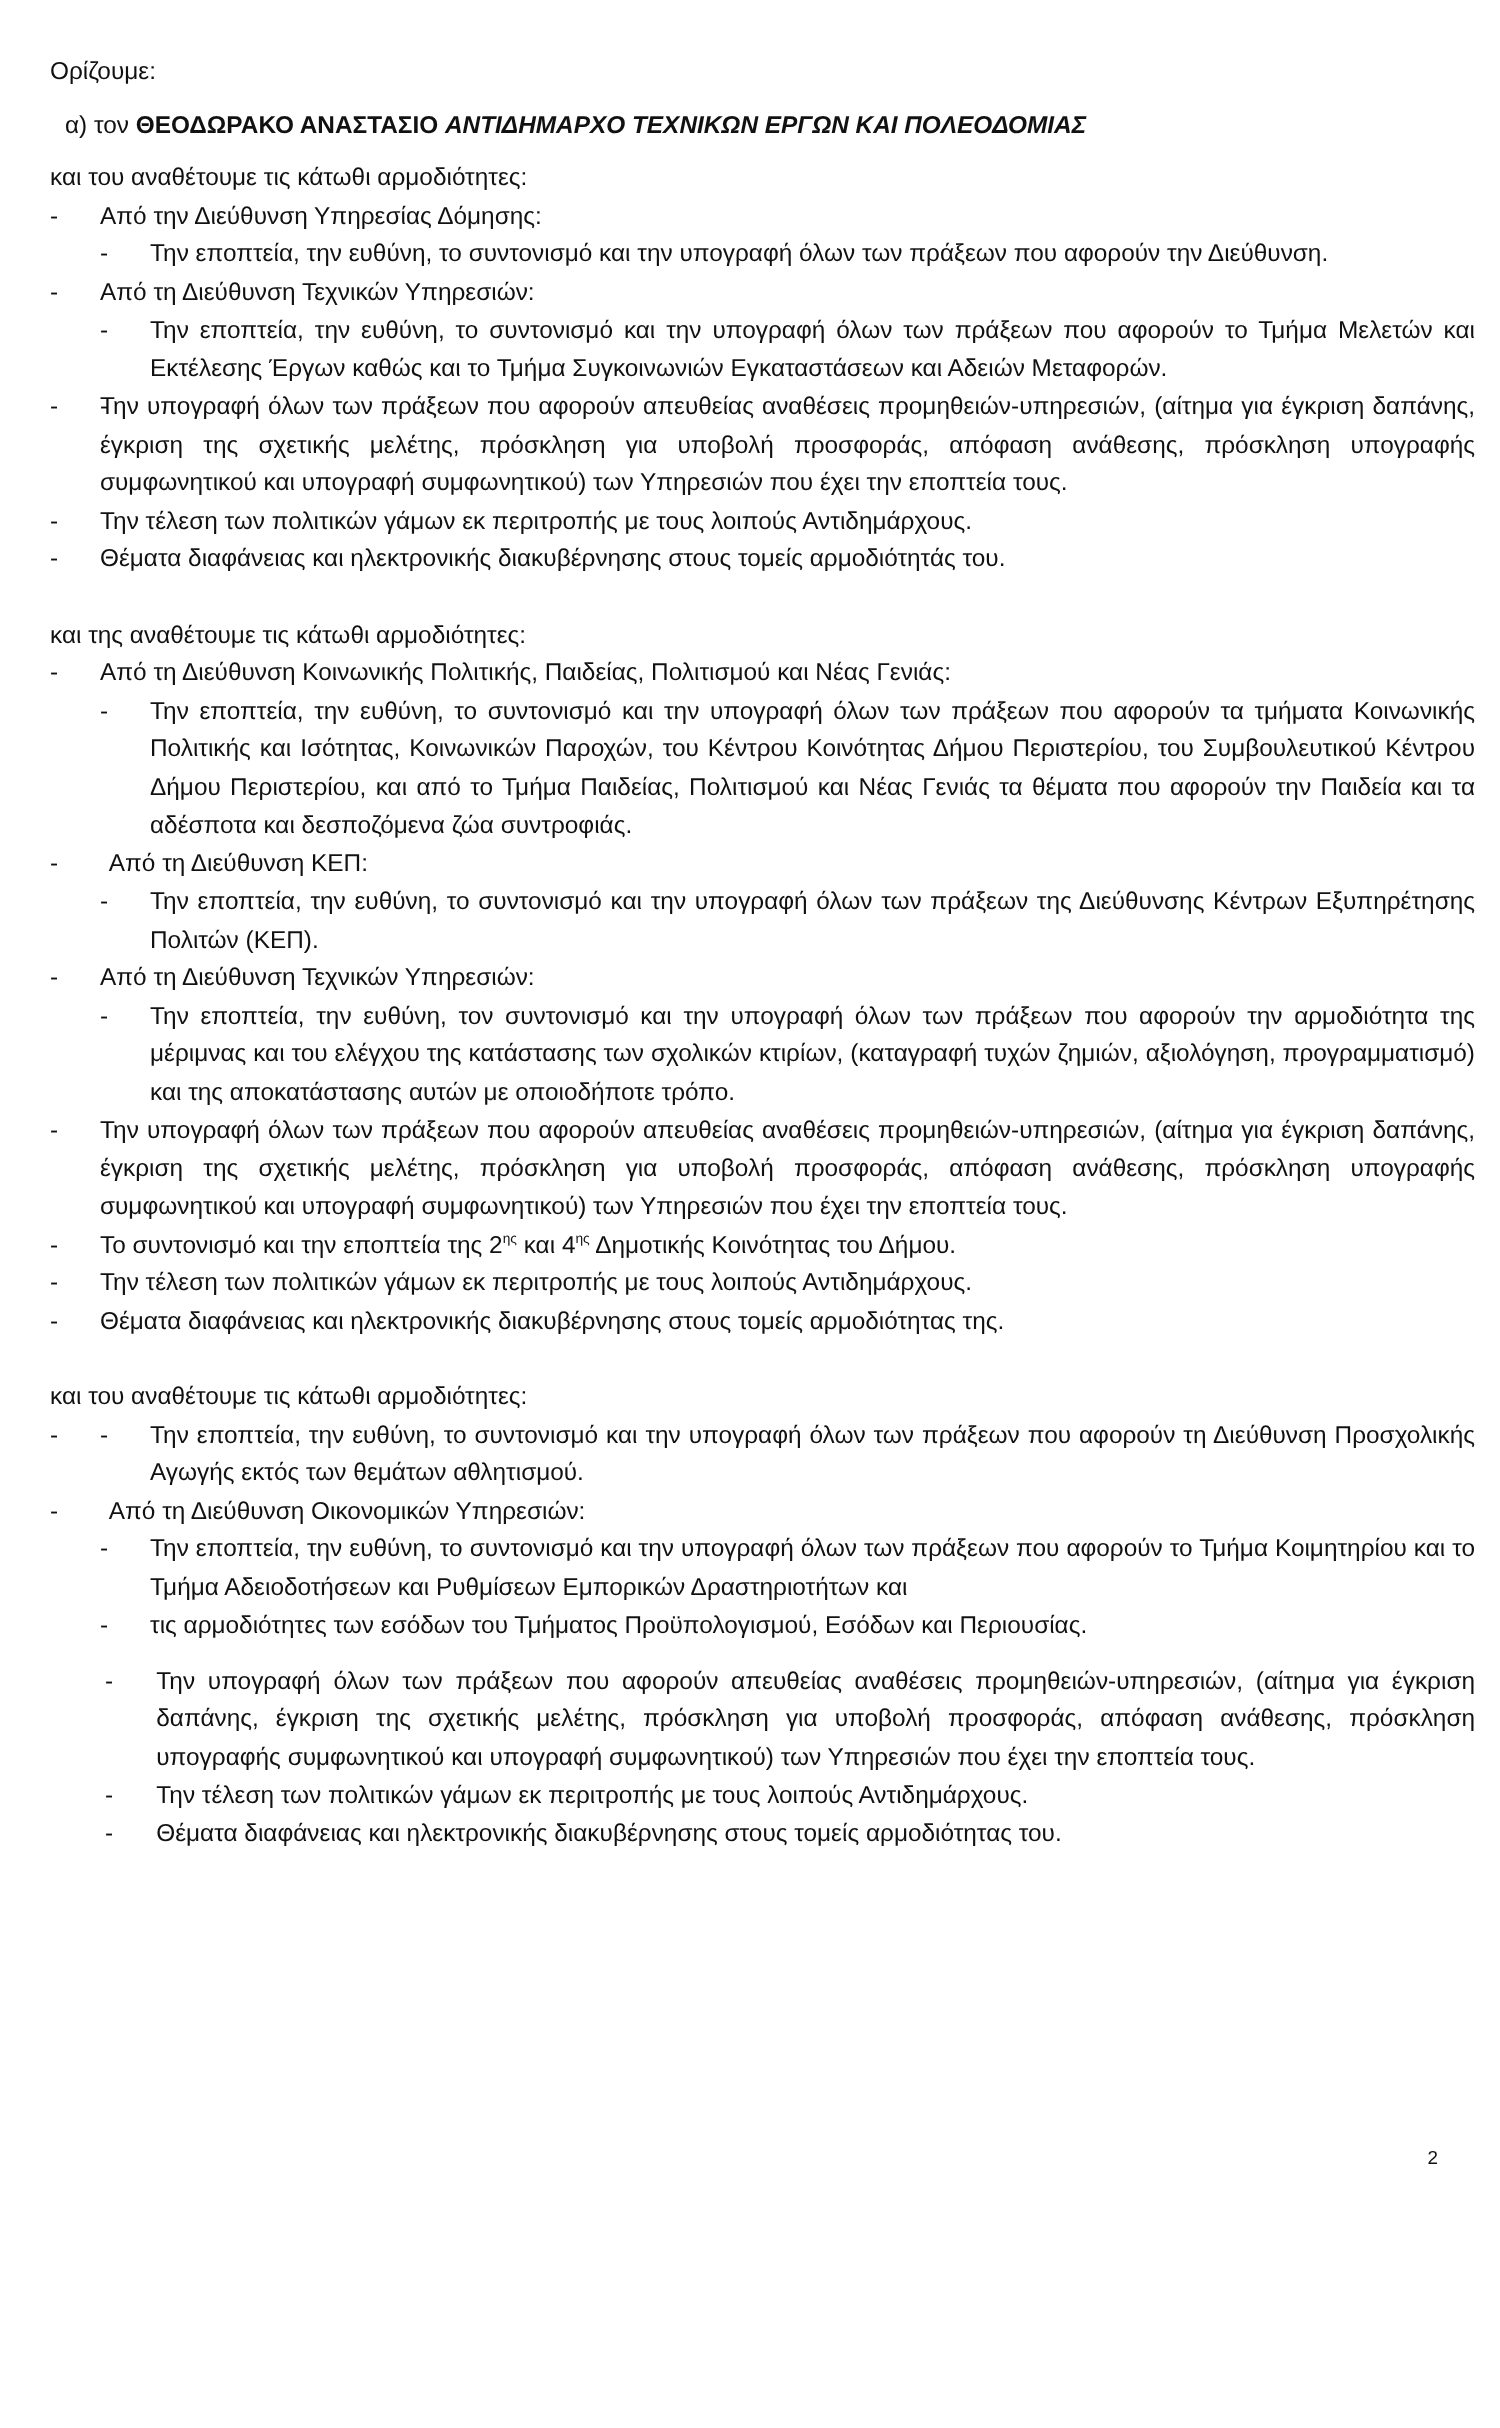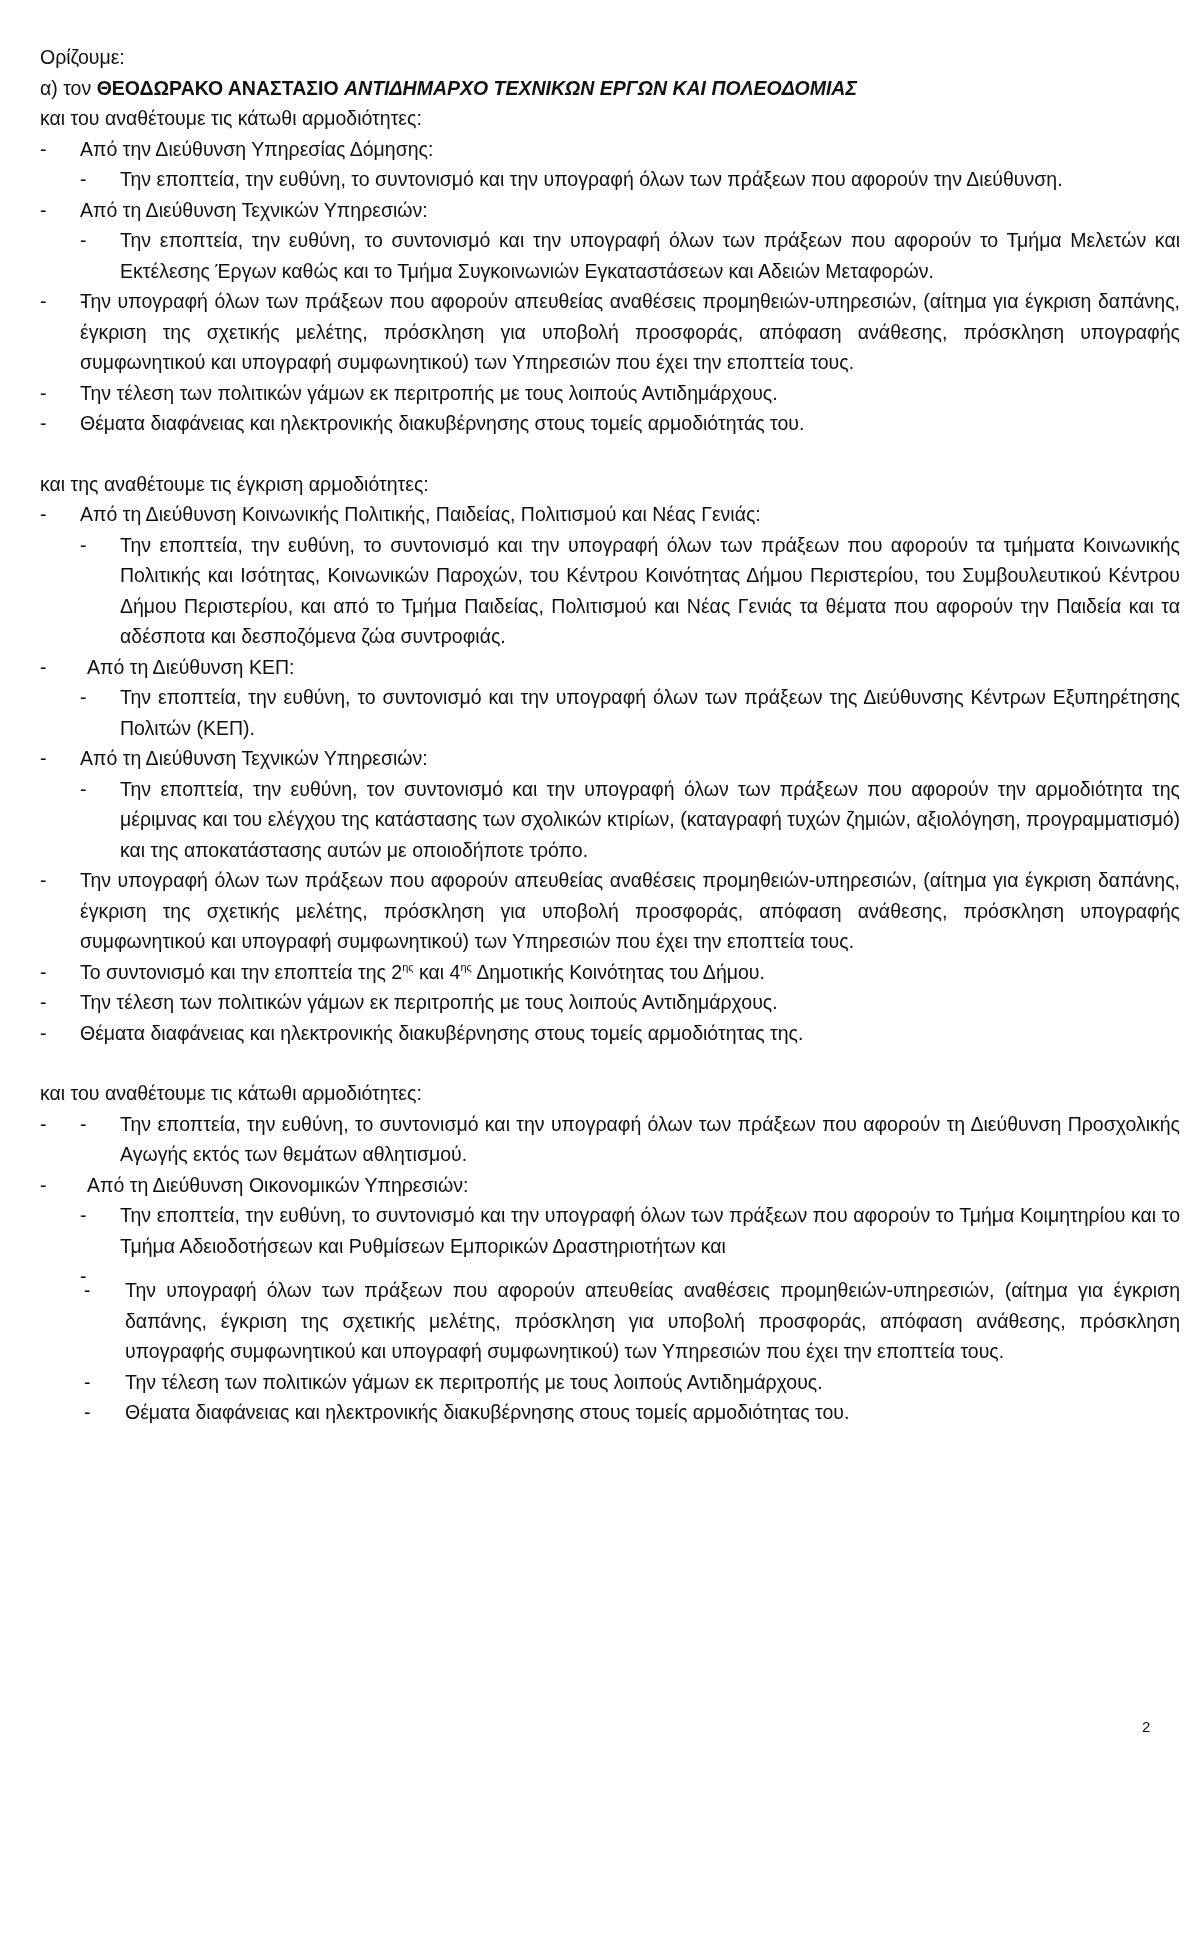--- a/index.html
+++ b/index.html
@@ -5,21 +5,21 @@
   html, body { margin: 0; padding: 0; background: #ffffff; }
   body {
     width: 1200px; height: 1942px; overflow: hidden;
     font-family: "Liberation Sans", sans-serif;
     color: #111111;
     font-size: 19.5px;
     line-height: 30.5px;
   }
   .page { position: relative; padding: 42px 20px 0 40px; box-sizing: border-box; width: 1200px; }
   .p { margin: 0; }
-  .heading { margin: 0; }
+  .heading { margin: 12px; }
   .heading b { font-weight: bold; }
   .heading .role { font-weight: bold; font-style: italic; }
   .gap { height: 30px; }
   .item { position: relative; margin: 0; text-align: justify; }
   .lvl1 { padding-left: 40px; }
   .lvl2 { padding-left: 80px; }
   .lvl1b { padding-left: 47px; }
   .lvl2c { padding-left: 85px; }
   .dash { position: absolute; top: 0; }
   .lvl1 .dash { left: 0; }
@@ -46,21 +46,21 @@
     <p class="item lvl2"><span class="dash">-</span><span>Την εποπτεία, την ευθύνη, το συντονισμό και την υπογραφή όλων των πράξεων που αφορούν το Τμήμα Μελετών και Εκτέλεσης Έργων καθώς και το Τμήμα Συγκοινωνιών Εγκαταστάσεων και Αδειών Μεταφορών.</span></p>
     <p class="item lvl2"><span class="dash">-</span></p>
     <p class="item lvl1"><span class="dash">-</span><span>Την υπογραφή όλων των πράξεων  που αφορούν απευθείας  αναθέσεις προμηθειών-υπηρεσιών, (αίτημα για έγκριση δαπάνης, έγκριση της σχετικής μελέτης, πρόσκληση για υποβολή προσφοράς, απόφαση ανάθεσης, πρόσκληση υπογραφής συμφωνητικού και  υπογραφή συμφωνητικού)  των Υπηρεσιών που έχει την εποπτεία τους.</span></p>
     <p class="item lvl1"><span class="dash">-</span><span>Την τέλεση των πολιτικών γάμων εκ περιτροπής με τους λοιπούς Αντιδημάρχους.</span></p>
     <p class="item lvl1"><span class="dash">-</span><span>Θέματα διαφάνειας και ηλεκτρονικής διακυβέρνησης στους τομείς αρμοδιότητάς του.</span></p>
   </div>
 
   <div class="gap"></div>
 
   <div>
-    <p class="p">και της αναθέτουμε τις έγκριση αρμοδιότητες:</p>
+    <p class="p">και της αναθέτουμε τις κάτωθι αρμοδιότητες:</p>
 
     <p class="item lvl1"><span class="dash">-</span><span>Από τη Διεύθυνση Κοινωνικής Πολιτικής, Παιδείας, Πολιτισμού και Νέας Γενιάς:</span></p>
     <p class="item lvl2"><span class="dash">-</span><span>Την εποπτεία, την ευθύνη, το συντονισμό και την υπογραφή όλων των πράξεων που αφορούν  τα τμήματα Κοινωνικής Πολιτικής και Ισότητας, Κοινωνικών Παροχών, του Κέντρου Κοινότητας Δήμου Περιστερίου, του Συμβουλευτικού Κέντρου Δήμου Περιστερίου, και από το Τμήμα Παιδείας, Πολιτισμού και Νέας Γενιάς τα  θέματα που αφορούν την Παιδεία και τα αδέσποτα και δεσποζόμενα ζώα συντροφιάς.</span></p>
     <p class="item lvl1b"><span class="dash">-</span><span>Από τη Διεύθυνση ΚΕΠ:</span></p>
     <p class="item lvl2"><span class="dash">-</span><span>Την εποπτεία, την ευθύνη, το συντονισμό και την υπογραφή όλων των πράξεων της Διεύθυνσης Κέντρων Εξυπηρέτησης Πολιτών (ΚΕΠ).</span></p>
     <p class="item lvl1"><span class="dash">-</span><span>Από τη Διεύθυνση Τεχνικών Υπηρεσιών:</span></p>
     <p class="item lvl2"><span class="dash">-</span><span>Την εποπτεία, την ευθύνη, τον συντονισμό και την υπογραφή όλων των πράξεων που αφορούν την αρμοδιότητα της μέριμνας και του ελέγχου της κατάστασης των σχολικών κτιρίων, (καταγραφή τυχών ζημιών, αξιολόγηση, προγραμματισμό) και της αποκατάστασης αυτών με οποιοδήποτε τρόπο.</span></p>
     <p class="item lvl1"><span class="dash">-</span><span>Την υπογραφή όλων των πράξεων  που αφορούν απευθείας  αναθέσεις προμηθειών-υπηρεσιών, (αίτημα για έγκριση δαπάνης, έγκριση της σχετικής μελέτης, πρόσκληση για υποβολή προσφοράς, απόφαση ανάθεσης, πρόσκληση υπογραφής συμφωνητικού και  υπογραφή συμφωνητικού)  των Υπηρεσιών που έχει την εποπτεία τους.</span></p>
     <p class="item lvl1"><span class="dash">-</span><span>Το συντονισμό και την εποπτεία της 2</span><sup>ης</sup><span> και 4</span><sup>ης</sup><span> Δημοτικής Κοινότητας του Δήμου.</span></p>
     <p class="item lvl1"><span class="dash">-</span><span>Την τέλεση των πολιτικών γάμων εκ περιτροπής με τους λοιπούς Αντιδημάρχους.</span></p>
@@ -69,21 +69,21 @@
 
   <div class="gap"></div>
 
   <div>
     <p class="p">και του αναθέτουμε τις κάτωθι αρμοδιότητες:</p>
 
     <p class="item lvl1"><span class="dash">-</span></p>
     <p class="item lvl2"><span class="dash">-</span><span>Την εποπτεία, την ευθύνη, το συντονισμό και την υπογραφή όλων των πράξεων που αφορούν τη Διεύθυνση Προσχολικής Αγωγής εκτός των θεμάτων αθλητισμού.</span></p>
     <p class="item lvl1b"><span class="dash">-</span><span>Από τη Διεύθυνση Οικονομικών Υπηρεσιών:</span></p>
     <p class="item lvl2"><span class="dash">-</span><span>Την εποπτεία, την ευθύνη, το συντονισμό και την υπογραφή όλων των πράξεων που αφορούν το Τμήμα Κοιμητηρίου και το Τμήμα Αδειοδοτήσεων και Ρυθμίσεων Εμπορικών Δραστηριοτήτων και</span></p>
-    <p class="item lvl2"><span class="dash">-</span></p>
+    <p class="item lvl2"><span class="dash">-</span><span>τις αρμοδιότητες των εσόδων του Τμήματος Προϋπολογισμού, Εσόδων και Περιουσίας.</span></p>
     <div style="height:14px"></div>
     <p class="item lvl2c"><span class="dash">-</span><span>Την υπογραφή όλων των πράξεων  που αφορούν απευθείας  αναθέσεις προμηθειών-υπηρεσιών, (αίτημα για έγκριση δαπάνης, έγκριση της σχετικής μελέτης, πρόσκληση για υποβολή προσφοράς, απόφαση ανάθεσης, πρόσκληση υπογραφής συμφωνητικού και  υπογραφή συμφωνητικού)  των Υπηρεσιών που έχει την εποπτεία τους.</span></p>
     <p class="item lvl2c"><span class="dash">-</span><span>Την τέλεση των πολιτικών γάμων εκ περιτροπής με τους λοιπούς Αντιδημάρχους.</span></p>
     <p class="item lvl2c"><span class="dash">-</span><span>Θέματα διαφάνειας και ηλεκτρονικής διακυβέρνησης στους τομείς αρμοδιότητας του.</span></p>
   </div>
 
   <span class="pagenum" style="left:1142px; top:1712px;">2</span>
 </div>
 
 </body></html>

